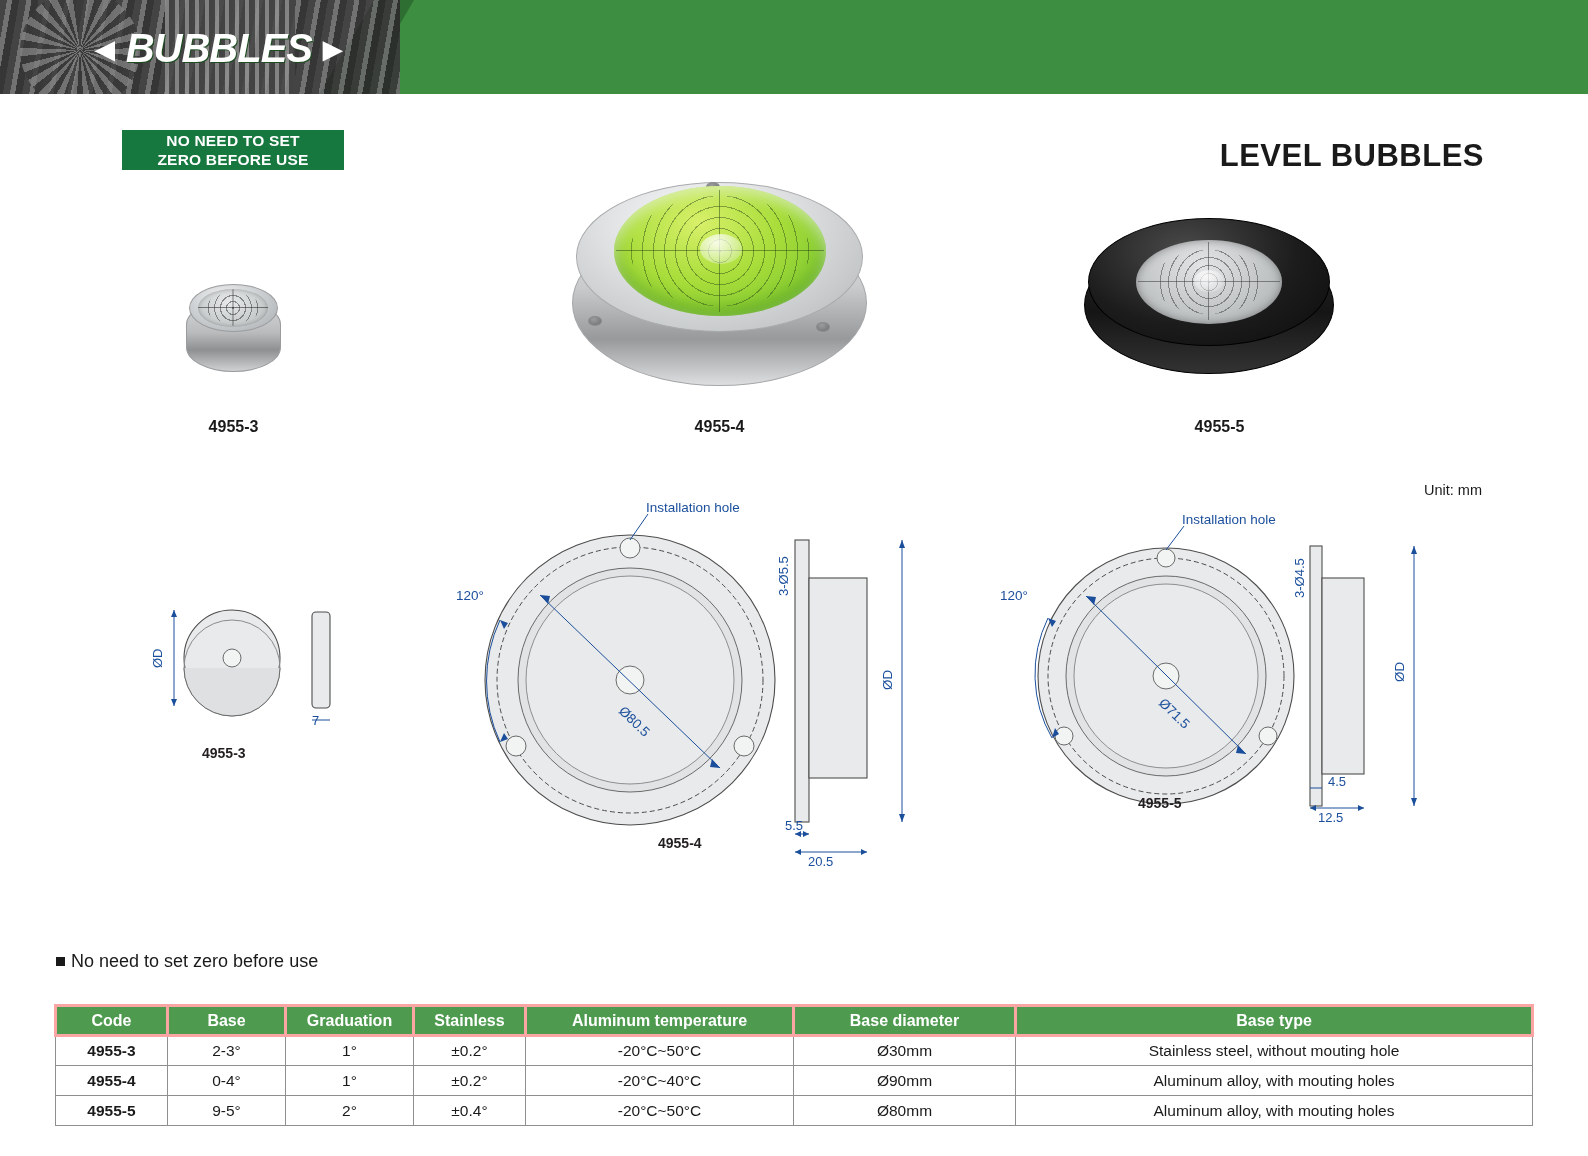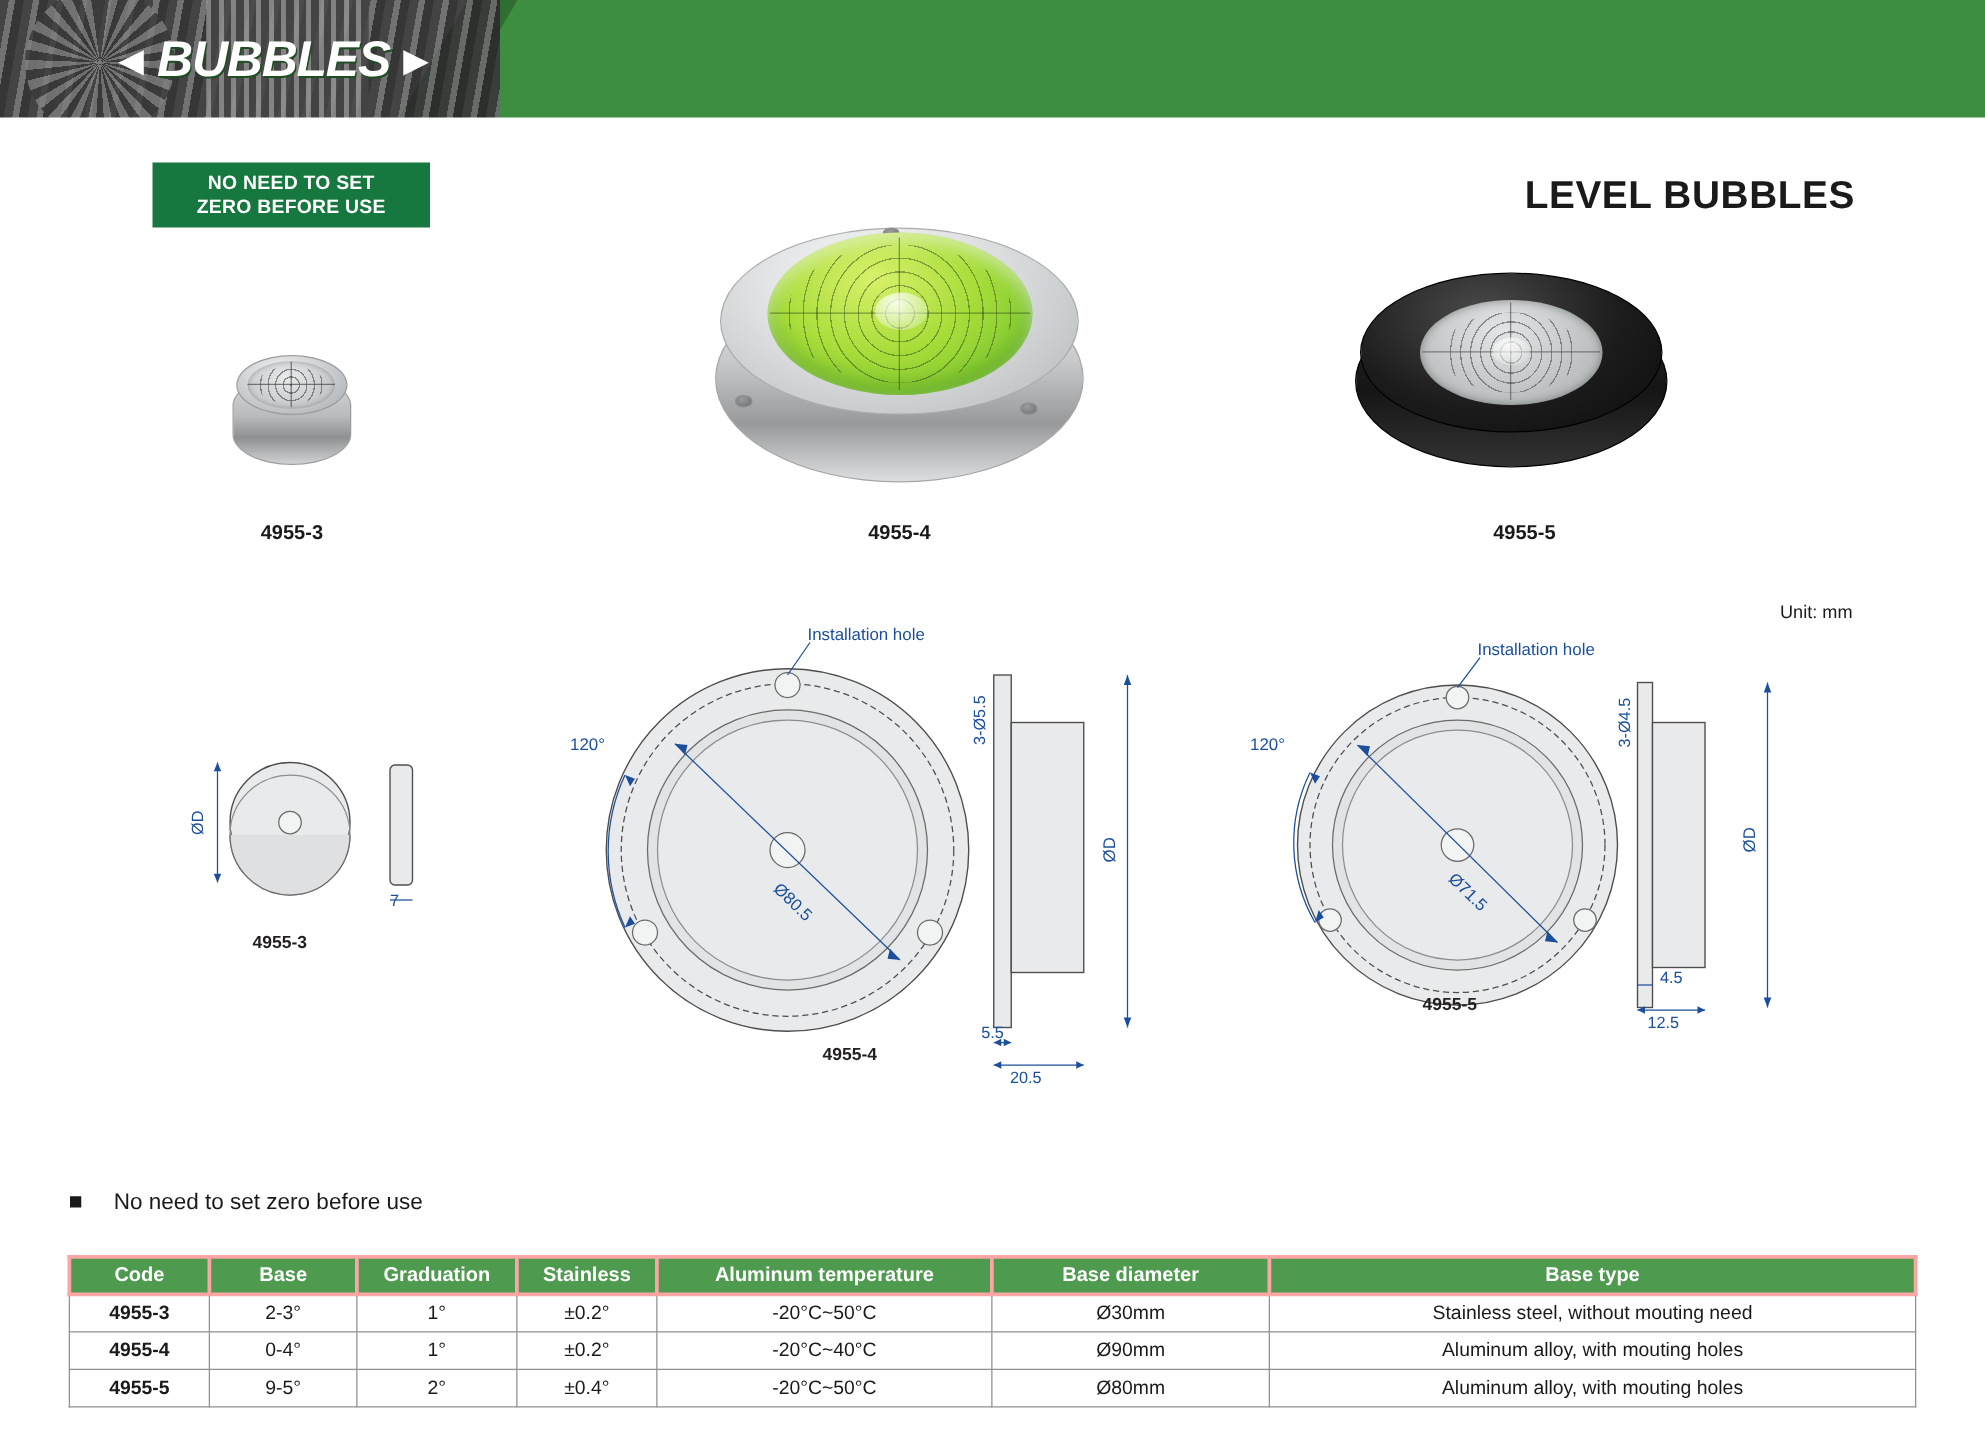--- a/index.html
+++ b/index.html
@@ -64,21 +64,21 @@
   }
   .logo-arrow{
     color:#fff; font-size:34px; font-weight:bold; line-height:1;
   }
   .header-bottom-rule{
     position:absolute; top:94px; left:0; width:1588px; height:3px; background:#ffffff;
   }
 
   
   .badge {
-    position:absolute; left:122px; top:130px; width:222px; height:52px;
+    position:absolute; left:122px; top:130px; width:222px; height:40px;
     background:#17783f; color:#fff;
     display:flex; flex-direction:column; align-items:center; justify-content:center;
     font-weight:bold; font-size:15.5px; line-height:19px; text-align:center;
     letter-spacing:.2px;
   }
   .title {
     position:absolute; right:104px; top:138px;
     font-size:31px; font-weight:bold; letter-spacing:.5px; color:#1a1a1a;
   }
 
@@ -202,21 +202,21 @@
   .callout { font-family:"Liberation Sans", sans-serif; font-size:13.5px; fill:#1b4f9c; }
   .partlabel { font-family:"Liberation Sans", sans-serif; font-size:14px; fill:#231f20; font-weight:bold;}
   .ln { stroke:#1b4f9c; stroke-width:1; fill:none; }
   .obj { stroke:#4d4d4d; stroke-width:1.1; fill:#e9eaeb; }
   .objlight { stroke:#6a6a6a; stroke-width:1; fill:#f2f3f3; }
   .dash { stroke:#4d4d4d; stroke-width:1; fill:none; stroke-dasharray:5 3; }
 
   
   .bullet {
     position:absolute; left:56px; top:951px; font-size:18px; color:#1a1a1a;
-    display:flex; align-items:center; gap:26px;
+    display:flex; align-items:center; gap:6px;
   }
   .bullet .sq{ width:9px; height:9px; background:#1a1a1a; display:inline-block;}
 
   
   table.spec {
     position:absolute; left:54px; top:1004px; width:1480px;
     border-collapse:collapse;
     font-size:15.5px;
   }
   table.spec th {
@@ -396,21 +396,21 @@
     </tr>
   </thead>
   <tbody>
     <tr>
       <td class="code">4955-3</td>
       <td>2-3°</td>
       <td>1°</td>
       <td>±0.2°</td>
       <td>-20°C~50°C</td>
       <td>Ø30mm</td>
-      <td>Stainless steel, without mouting need</td>
+      <td>Stainless steel, without mouting hole</td>
     </tr>
     <tr>
       <td class="code">4955-4</td>
       <td>0-4°</td>
       <td>1°</td>
       <td>±0.2°</td>
       <td>-20°C~40°C</td>
       <td>Ø90mm</td>
       <td>Aluminum alloy, with mouting holes</td>
     </tr>

